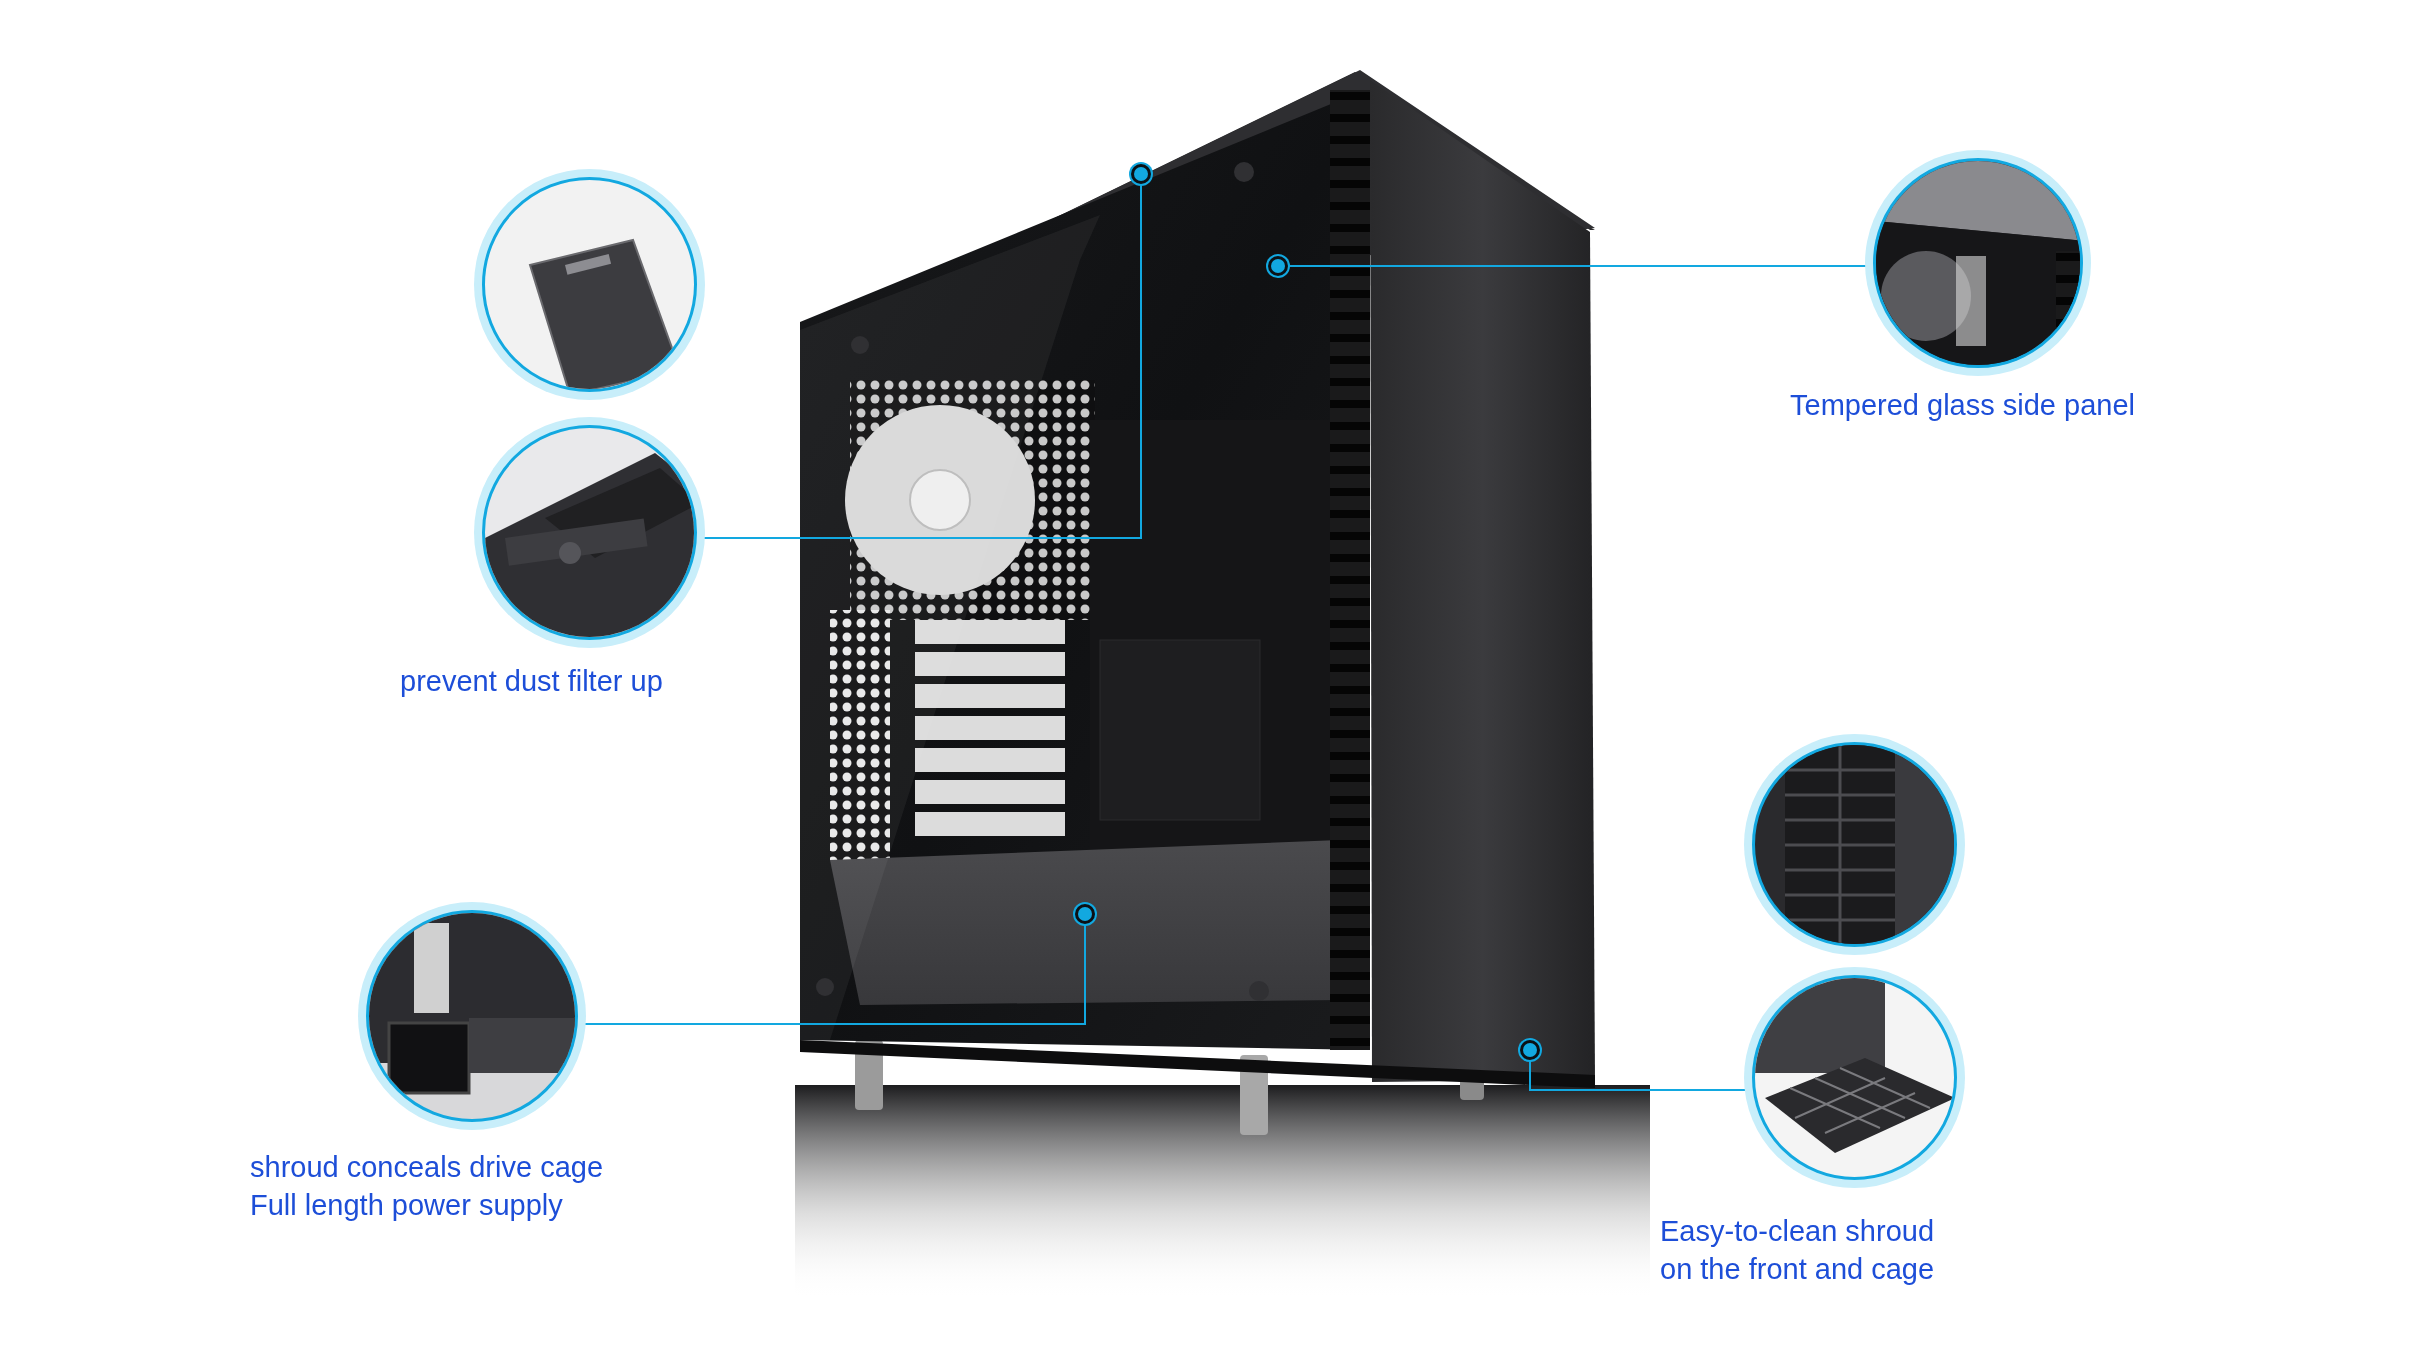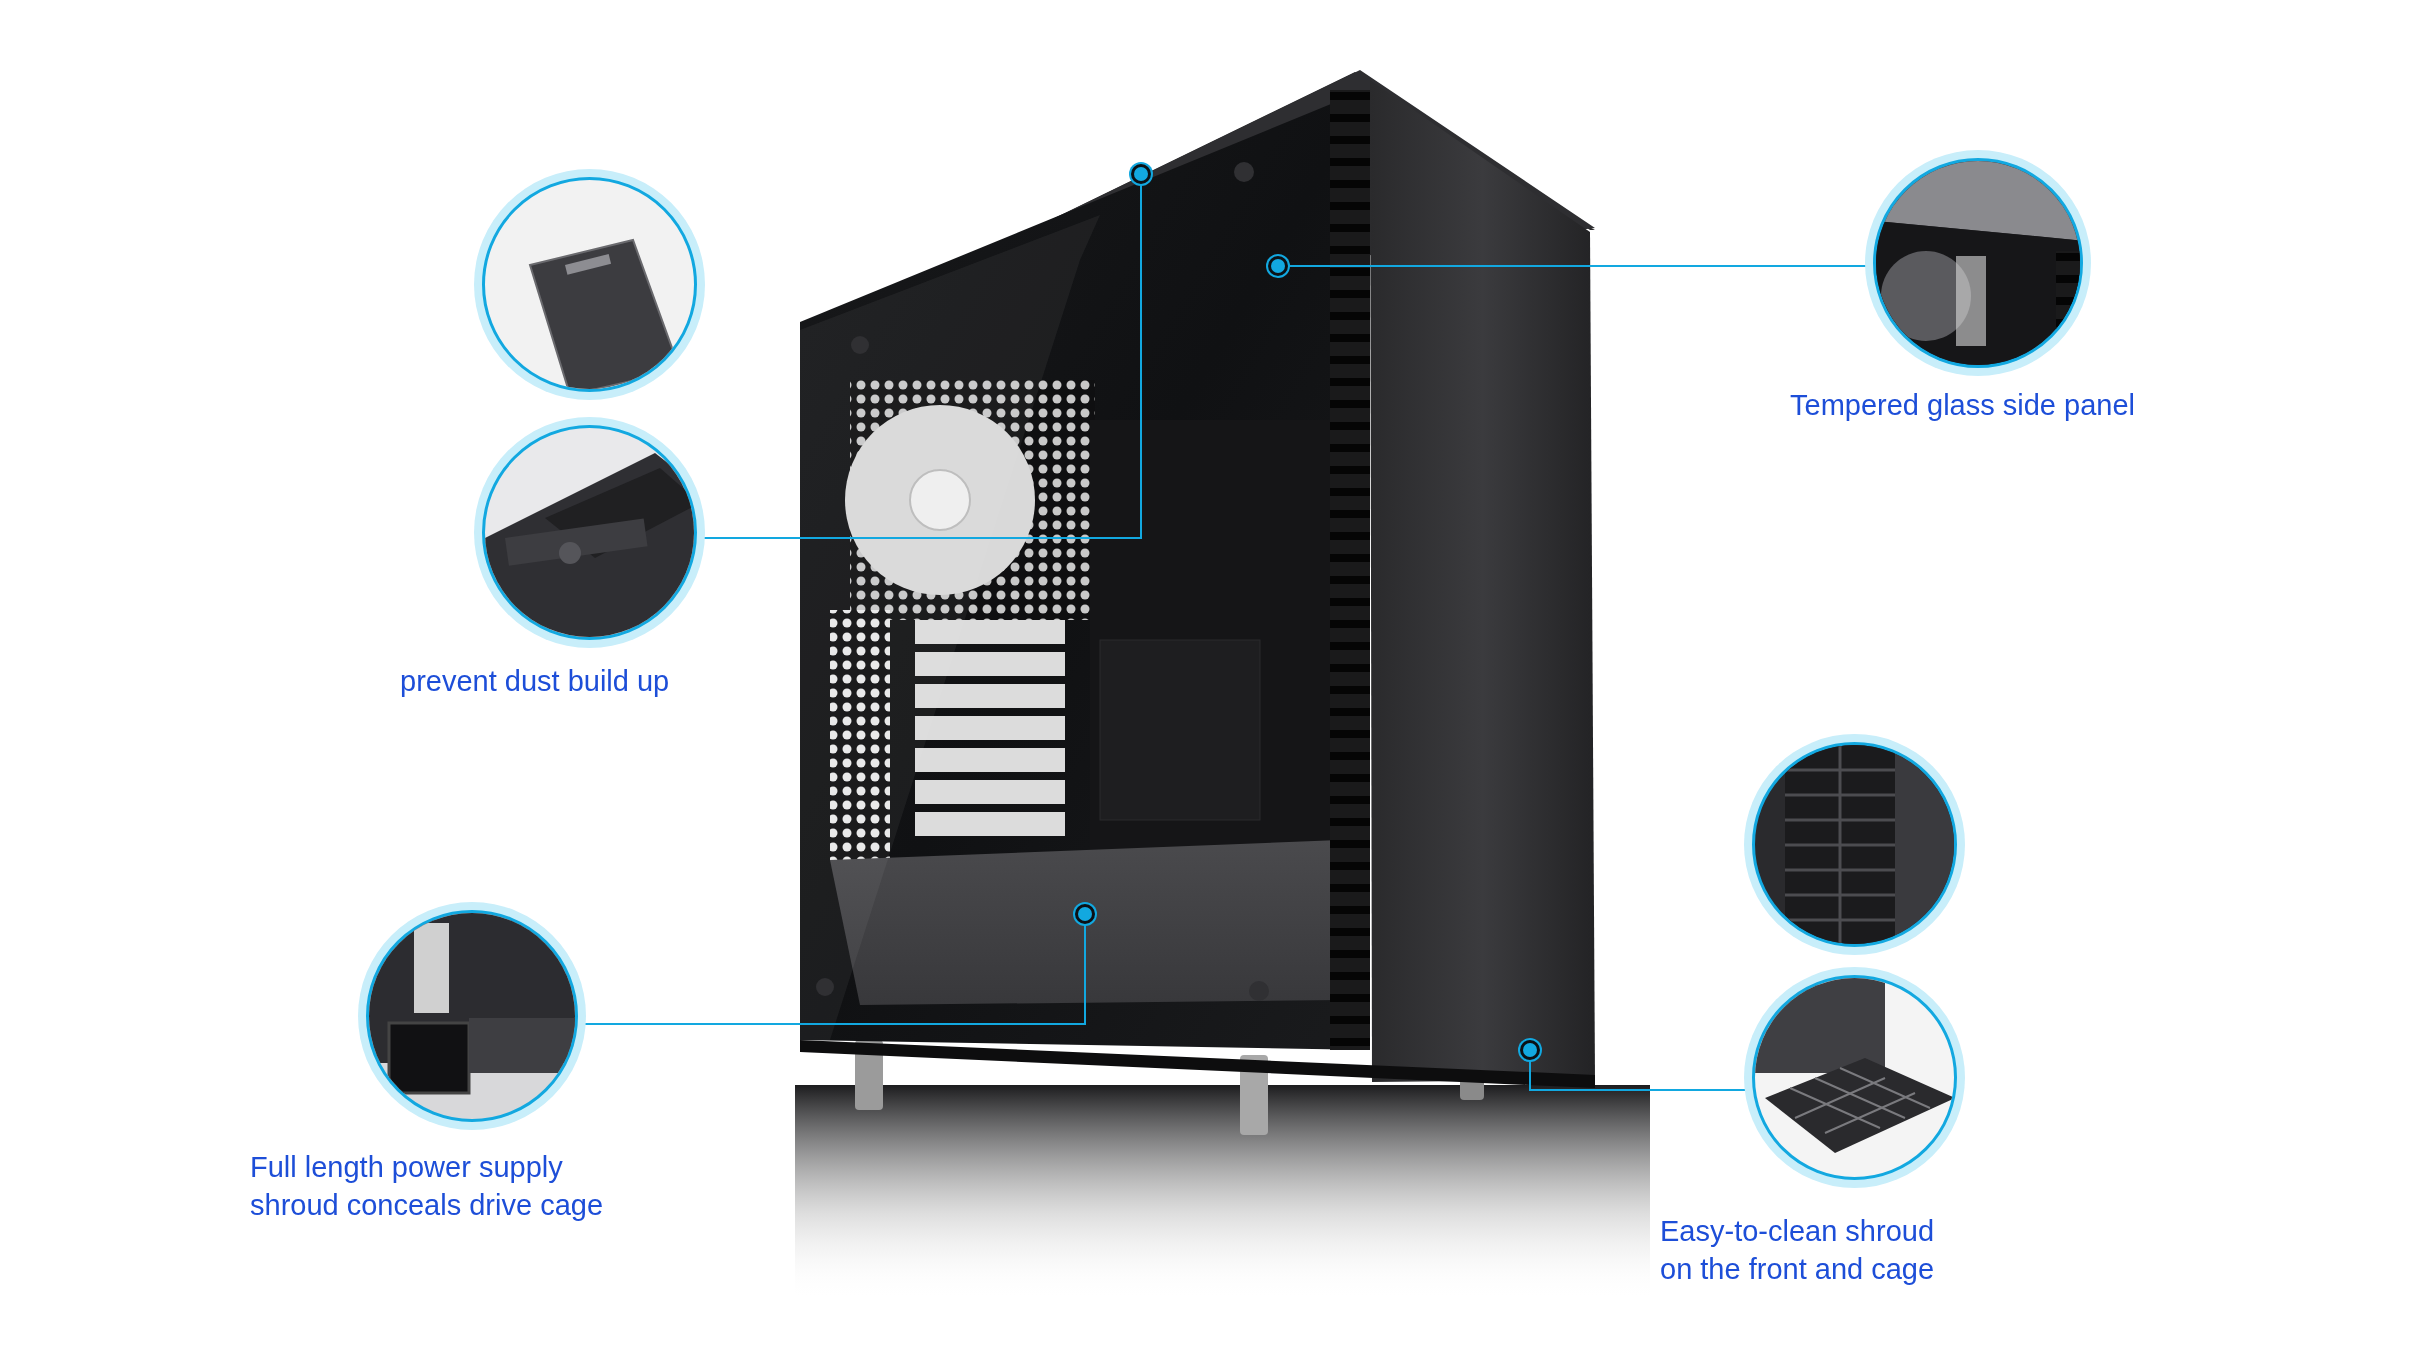--- a/index.html
+++ b/index.html
@@ -111,21 +111,21 @@
   </div>
   <div class="bubble" style="left:482px;top:425px;width:215px;height:215px;background:#e9e9eb">
     <svg width="215" height="215">
       <polygon points="0,110 170,25 215,60 215,215 0,215" fill="#2f2f33"></polygon>
       <polygon points="60,90 175,40 215,75 110,130" fill="#202022"></polygon>
       <rect x="20" y="110" width="140" height="28" fill="#3d3d41" transform="rotate(-8 20 110)"></rect>
       <circle cx="85" cy="125" r="11" fill="#55555a"></circle>
     </svg>
   </div>
   <div class="label" style="left:400px;top:662px;width:420px">
-    <div>prevent dust build up</div>
+    <div>prevent dust filter up</div>
   </div>
 
   <div class="bubble" style="left:1873px;top:158px;width:210px;height:210px;background:#2a2a2d">
     <svg width="210" height="210">
       <polygon points="0,0 210,0 210,80 0,60" fill="#8a8a8e"></polygon>
       <polygon points="0,60 210,80 210,210 0,210" fill="#161618"></polygon>
       <circle cx="50" cy="135" r="45" fill="#5a5a5e"></circle>
       <rect x="80" y="95" width="30" height="90" fill="#dcdcdc" opacity="0.6"></rect>
       <rect x="180" y="90" width="30" height="120" fill="url(#vent)"></rect>
     </svg>
@@ -136,22 +136,22 @@
 
   <div class="bubble" style="left:366px;top:910px;width:212px;height:212px;background:#d8d8da">
     <svg width="212" height="212">
       <rect x="0" y="0" width="212" height="150" fill="#2c2c30"></rect>
       <rect x="45" y="10" width="35" height="90" fill="#d0d0d0"></rect>
       <rect x="20" y="110" width="80" height="70" fill="#111113" stroke="#444" stroke-width="3"></rect>
       <rect x="100" y="105" width="112" height="55" fill="#3e3e42"></rect>
     </svg>
   </div>
   <div class="label" style="left:250px;top:1148px;width:440px">
+    <div>shroud conceals drive cage</div>
     <div>Full length power supply</div>
-    <div>shroud conceals drive cage</div>
   </div>
 
   <div class="bubble" style="left:1752px;top:742px;width:205px;height:205px;background:#2a2a2d">
     <svg width="205" height="205">
       <rect x="30" y="0" width="110" height="205" fill="#1b1b1d"></rect>
       <g stroke="#4c4c50" stroke-width="3">
         <line x1="30" y1="25" x2="140" y2="25"></line>
           <line x1="30" y1="50" x2="140" y2="50"></line>
         <line x1="30" y1="75" x2="140" y2="75"></line>
           <line x1="30" y1="100" x2="140" y2="100"></line>

